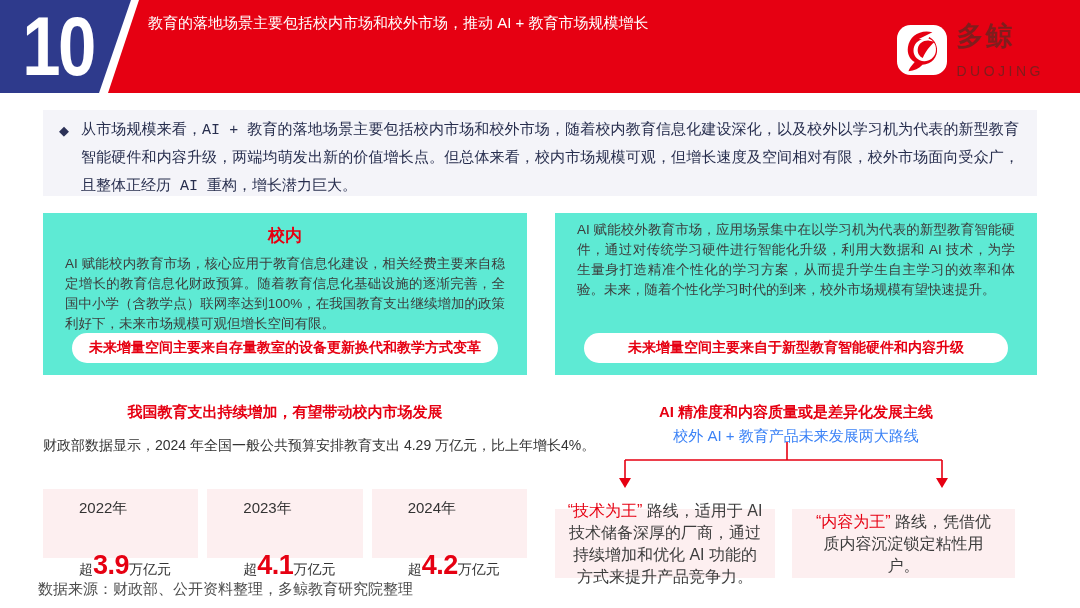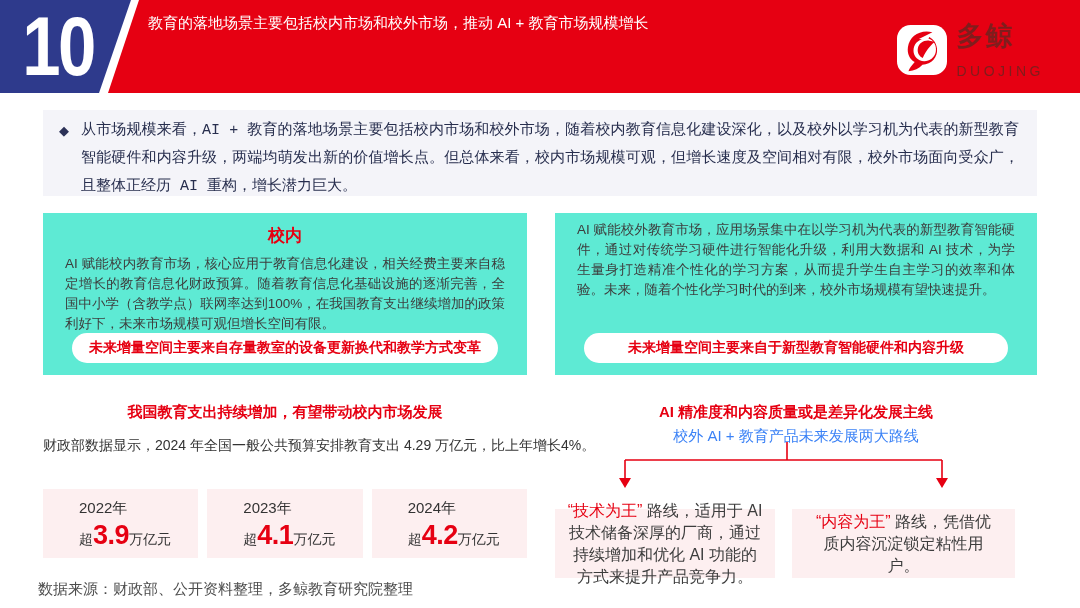--- a/index.html
+++ b/index.html
@@ -51,21 +51,21 @@
                    text-align:center; white-space:nowrap; }
 
   .branch-svg { position:absolute; left:555px; top:442px; width:482px; height:47px; }
 
   
   .stats-row { position:absolute; left:43px; top:489px; width:484px; height:69px; display:flex; gap:9px; }
   .stat-card { flex:1; background:#fdeff0; padding:10px 0 0 36px; }
   .stat-year { font-size:15px; color:#333333; line-height:18px; }
   .stat-line { display:flex; align-items:baseline; margin-top:3px; }
   .stat-prefix,.stat-unit { font-size:14px; color:#333333; }
-  .stat-value { font-size:27px; font-weight:700; color:#e60012; line-height:30px; letter-spacing:-.5px; }
+  .stat-value { font-size:27px; font-weight:700; color:#e60012; line-height:30px; letter-spacing:-.5px;margin-top:30px; }
 
   
   .route-card { position:absolute; top:509px; height:69px; background:#fdeff0;
                 display:flex; align-items:center; justify-content:center; text-align:center;
                 font-size:16px; line-height:22px; color:#3d3d3d; }
   .route-a { left:555px; width:220px; padding:4px 12px; }
   .route-b { left:792px; width:223px; padding:4px 18px; }
   .route-highlight { color:#e60012; }
 
   

